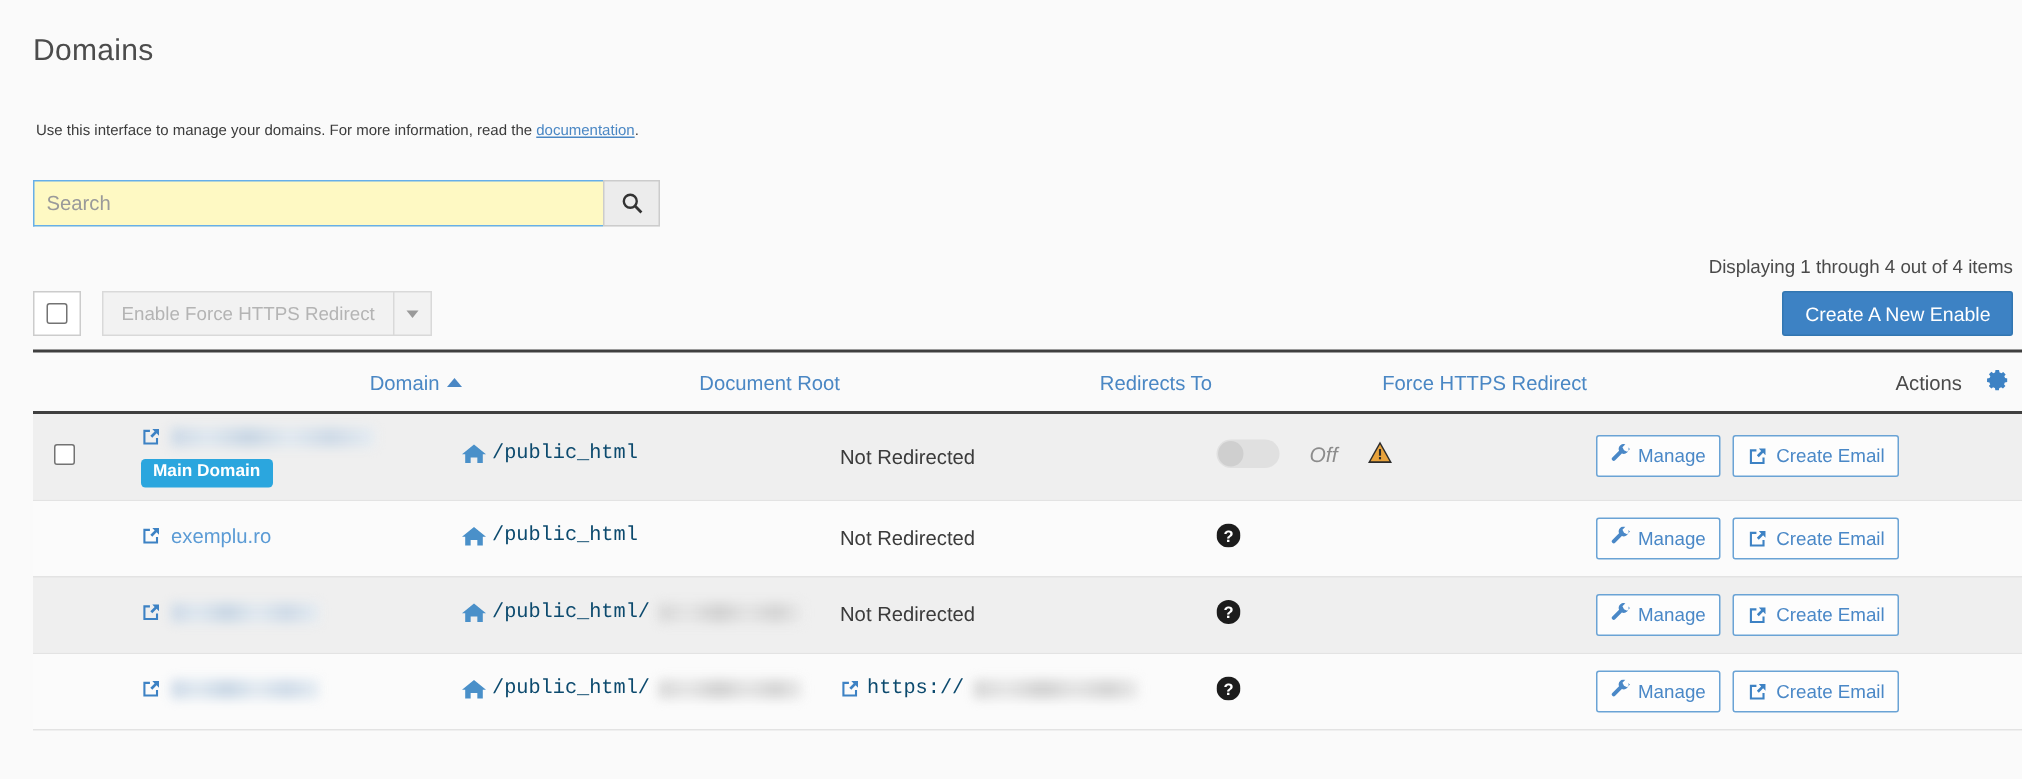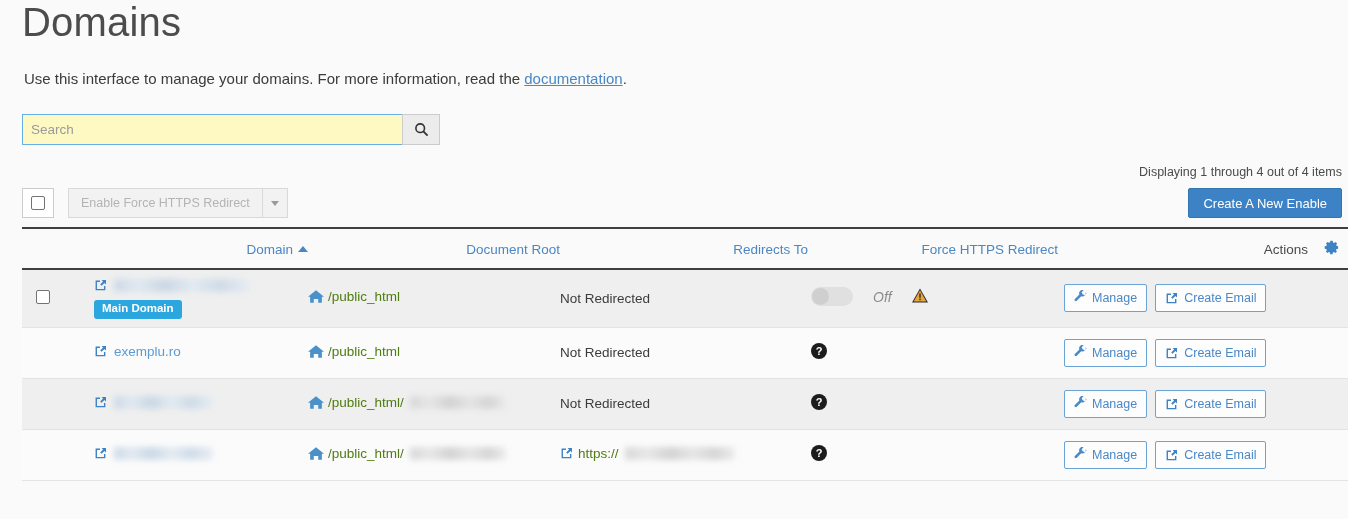--- a/index.html
+++ b/index.html
@@ -9,35 +9,35 @@
     height: 519px;
     background: #fafafa;
     font-family: "Liberation Sans", sans-serif;
     color: #333;
     overflow: hidden;
   }
   .page { padding: 0 0 0 22px; }
 
   
   .page-title {
-    font-size: 40px;
+    font-size: 20px;
     font-weight: 400;
     color: #4c4c4c;
     margin: 0;
-    padding-top: 4px;
+    padding-top: 16px;
     line-height: 36px;
     letter-spacing: .2px;
   }
   .page-subtitle {
     font-size: 13px;
     color: #8a8a8a;
     margin: 5px 0 0 2px;
   }
   .intro {
-    font-size: 15px;
+    font-size: 10px;
     color: #3b3b3b;
     margin: 30px 0 0 2px;
   }
   .intro a {
     color: #4a87c4;
     text-decoration: underline;
   }
 
   
   .search-row { margin-top: 27px; display: flex; align-items: stretch; }
@@ -211,21 +211,21 @@
     display: inline-block;
     background: #2ba6de;
     color: #fff;
     font-size: 11.5px;
     font-weight: bold;
     padding: 3px 8px 4px;
     border-radius: 3px;
     margin-top: 5px;
     line-height: 1;
   }
-  .path { color: #4d7c0f; }
+  .path { color: #0c4a6e; font-family: Liberation Mono, monospace; }
   .plain-text { color: #3b3b3b; }
 
   
   .toggle-wrap { display: inline-flex; align-items: center; gap: 20px; }
   .toggle {
     width: 42px; height: 19px;
     background: #e0e0e0;
     border-radius: 10px;
     position: relative;
     cursor: pointer;

